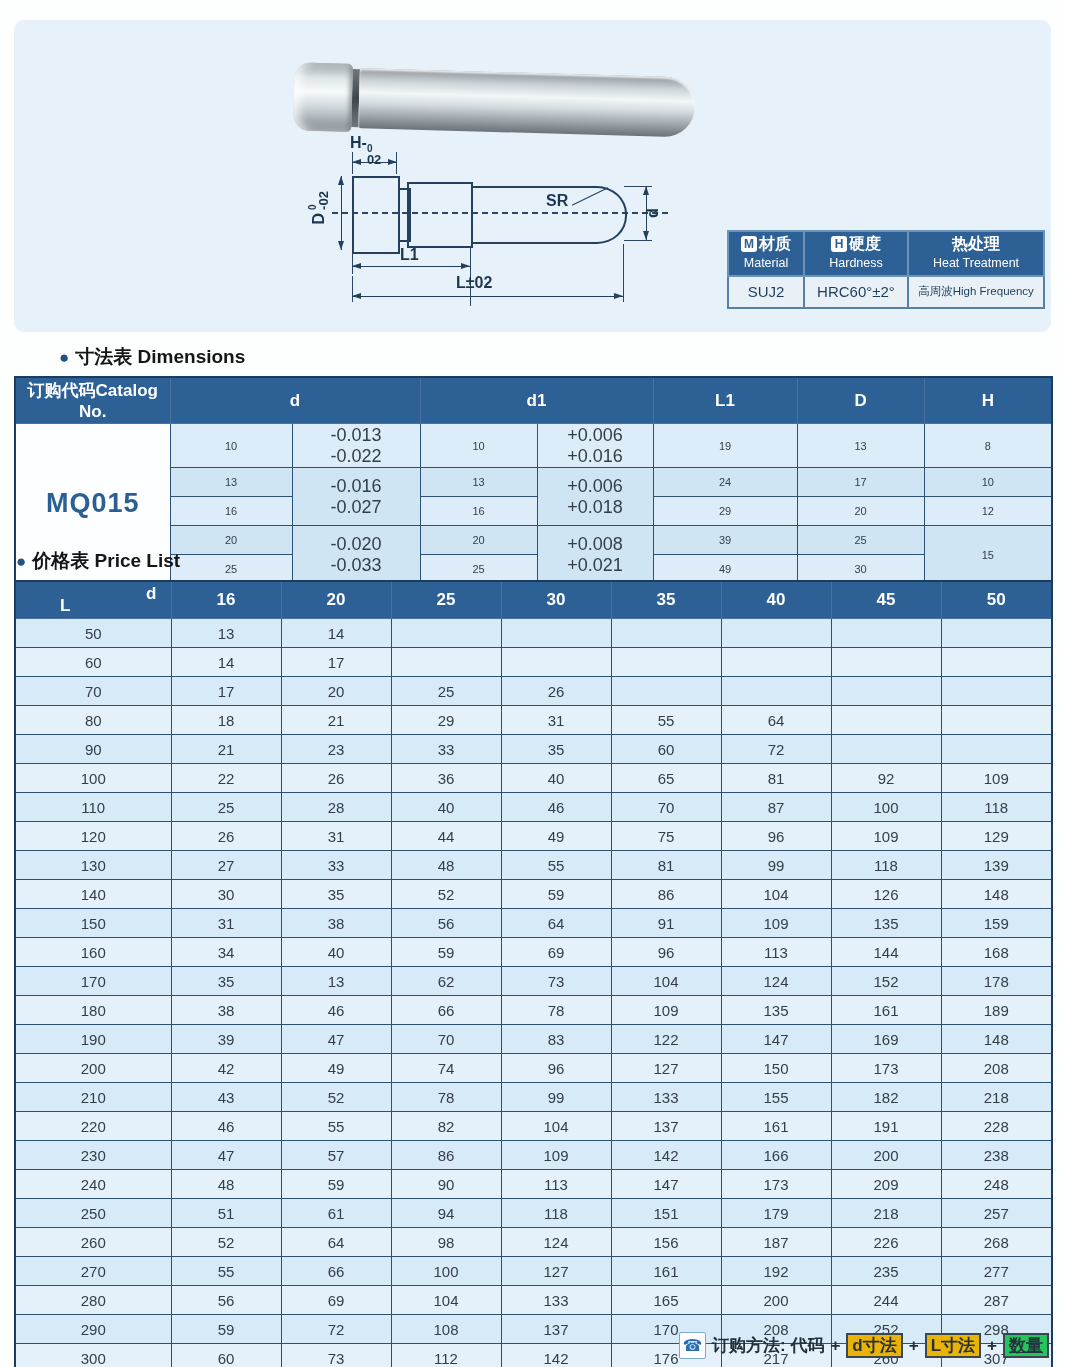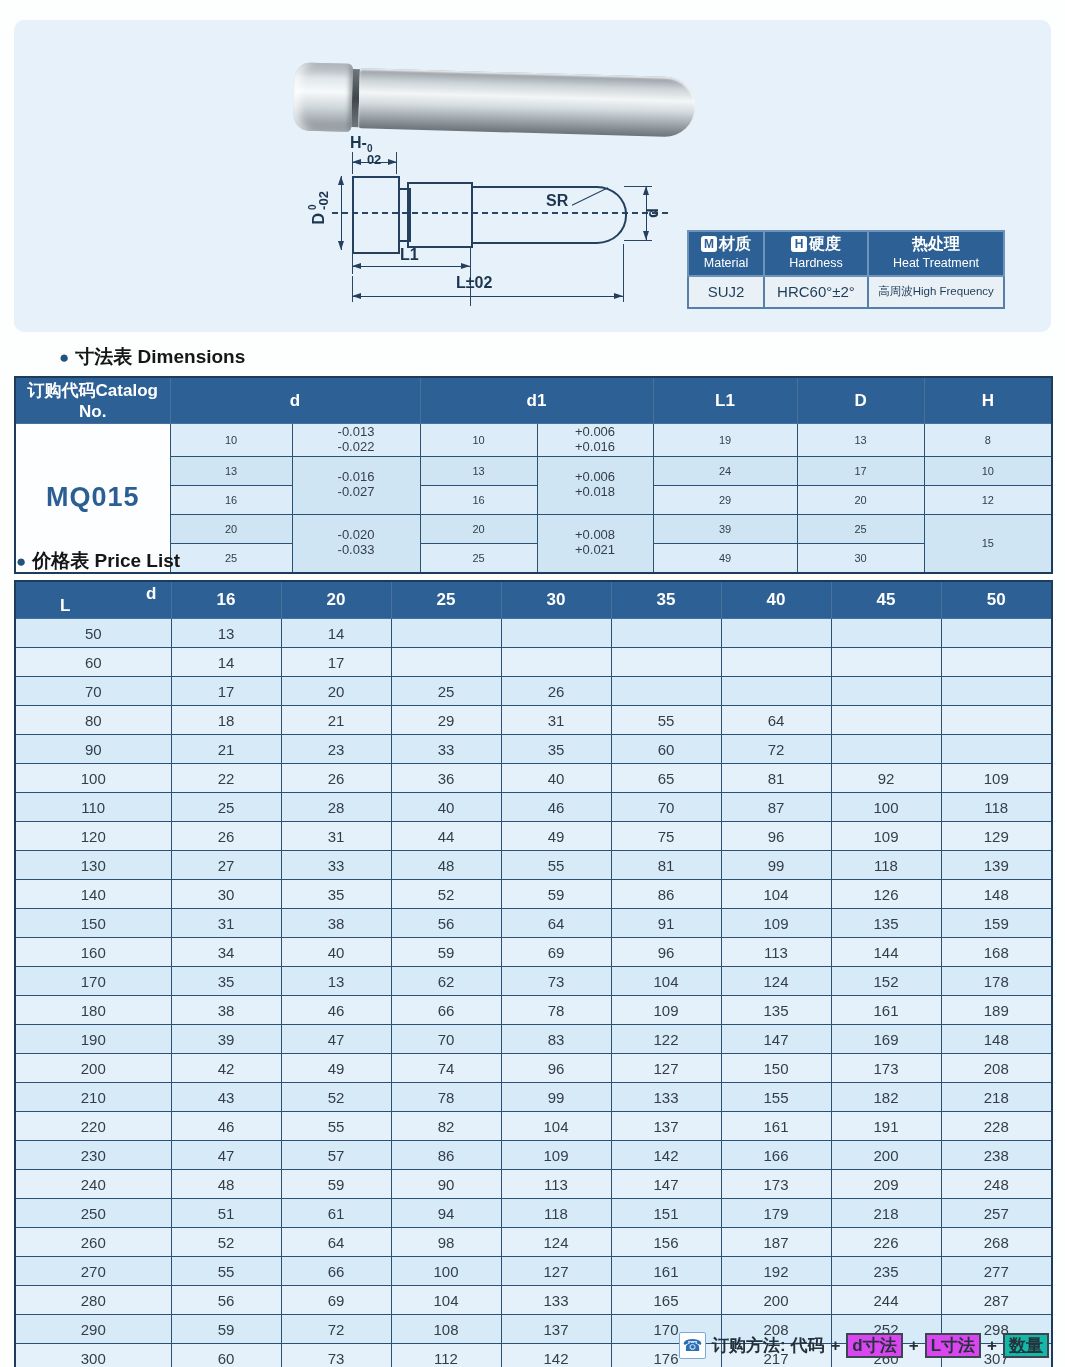--- a/index.html
+++ b/index.html
@@ -30,21 +30,21 @@
   .vdim{position:absolute;width:0;border-left:1.5px solid #24405e;}
   .vdim::before{content:"";position:absolute;top:0;left:-4.5px;border-left:3.5px solid transparent;border-right:3.5px solid transparent;border-bottom:9px solid #24405e;}
   .vdim::after{content:"";position:absolute;bottom:0;left:-4.5px;border-left:3.5px solid transparent;border-right:3.5px solid transparent;border-top:9px solid #24405e;}
   .dwg-label{position:absolute;color:#1d3650;font-size:16px;font-weight:bold;}
   .stack{display:inline-flex;flex-direction:column;align-items:flex-start;line-height:.85;vertical-align:-4px;}
   .stack .s-top{font-size:10px;} .stack .s-bot{font-size:13px;}
   .rot{transform:rotate(-90deg);transform-origin:center;}
   .leader{position:absolute;width:40px;border-top:1.5px solid #24405e;transform:rotate(-26deg);}
 
   
-  #spec{position:absolute;left:673px;top:210px;border-collapse:collapse;}
+  #spec{position:absolute;left:713px;top:210px;border-collapse:collapse;}
   #spec th{background:#2d6095;color:#fff;border:2px solid #6e93ba;font-weight:bold;
            padding:3px 6px;line-height:1.15;}
   #spec th .zh{font-size:16px;} #spec th .en{font-size:12.5px;font-weight:normal;}
   #spec td{background:#eaf1f6;color:#1d3c5c;border:2px solid #567fa9;text-align:center;
            font-weight:normal;height:28px;}
   .badge{display:inline-block;width:16px;height:16px;background:#fff;color:#2d6095;border-radius:3px;
          font-size:12px;font-weight:bold;line-height:16px;text-align:center;margin-right:2px;vertical-align:1px;}
   #spec .v1{font-size:15px;width:72px;} #spec .v2{font-size:15px;width:100px;} #spec .v3{font-size:11.5px;width:132px;}
 
   
@@ -55,38 +55,38 @@
   table.grid{border-collapse:collapse;table-layout:fixed;position:absolute;left:14px;}
   table.grid th{background:#2d6095;color:#fff;font-weight:bold;border:1px solid #4a719c;margin-top:29px;}
   table.grid td{border:1px solid #2c5175;text-align:center;color:#333e48;}
   .ra td{background:#dcedf9;} .rb td{background:#cfe5f4;}
   .pa td{background:#d7eaf7;} .pb td{background:#e4f1fa;}
 
   
   #dims{top:376px;width:1037px;border:2px solid #1d3c5c;}
   #dims th{height:36px;font-size:17px;}
   #dims td{height:26px;font-size:11px;}
-  #dims td.tol{font-size:13px;line-height:1.15;white-space:pre-line;}
+  #dims td.tol{font-size:18px;line-height:1.15;white-space:pre-line;}
   #dims td.cat{background:#fdfeff;color:#2b5f94;font-size:27px;font-weight:bold;letter-spacing:1px;}
 
   
   #price{top:580px;width:1037px;border:2px solid #1d3c5c;}
   #price th{height:34px;font-size:17px;}
   #price td{height:26px;font-size:15px;}
   th.diag{position:relative;background-image:linear-gradient(to bottom right,transparent 49.3%,#1d3c5c 49.3%,#1d3c5c 50.9%,transparent 50.9%);}
   th.diag .c-top{position:absolute;top:2px;right:14px;font-size:17px;}
   th.diag .c-bot{position:absolute;bottom:2px;left:44px;font-size:17px;}
 
   
   #footer{position:absolute;right:16px;top:1332px;display:flex;align-items:center;gap:6px;
           font-size:17px;font-weight:bold;color:#23303a;}
   #phone-box{display:inline-flex;width:25px;height:25px;border:1.5px solid #7fa9d2;background:#fff;
              color:#2a6fb5;font-size:16px;align-items:center;justify-content:center;border-radius:2px;}
-  .obox{display:inline-block;border:2px solid #3a4750;background:#d946ef;padding:0 4px;line-height:21px;color:#26323c;}
-  .obox.qty{background:#14b8a6;text-decoration:underline;}
+  .obox{display:inline-block;border:2px solid #3a4750;background:#eab308;padding:0 4px;line-height:21px;color:#26323c;}
+  .obox.qty{background:#22c55e;text-decoration:underline;}
 </style>
 </head>
 <body>
 
 <div id="page">
 
   <div id="hero">
 
     <div id="photo">
       <div class="p-head"></div>

